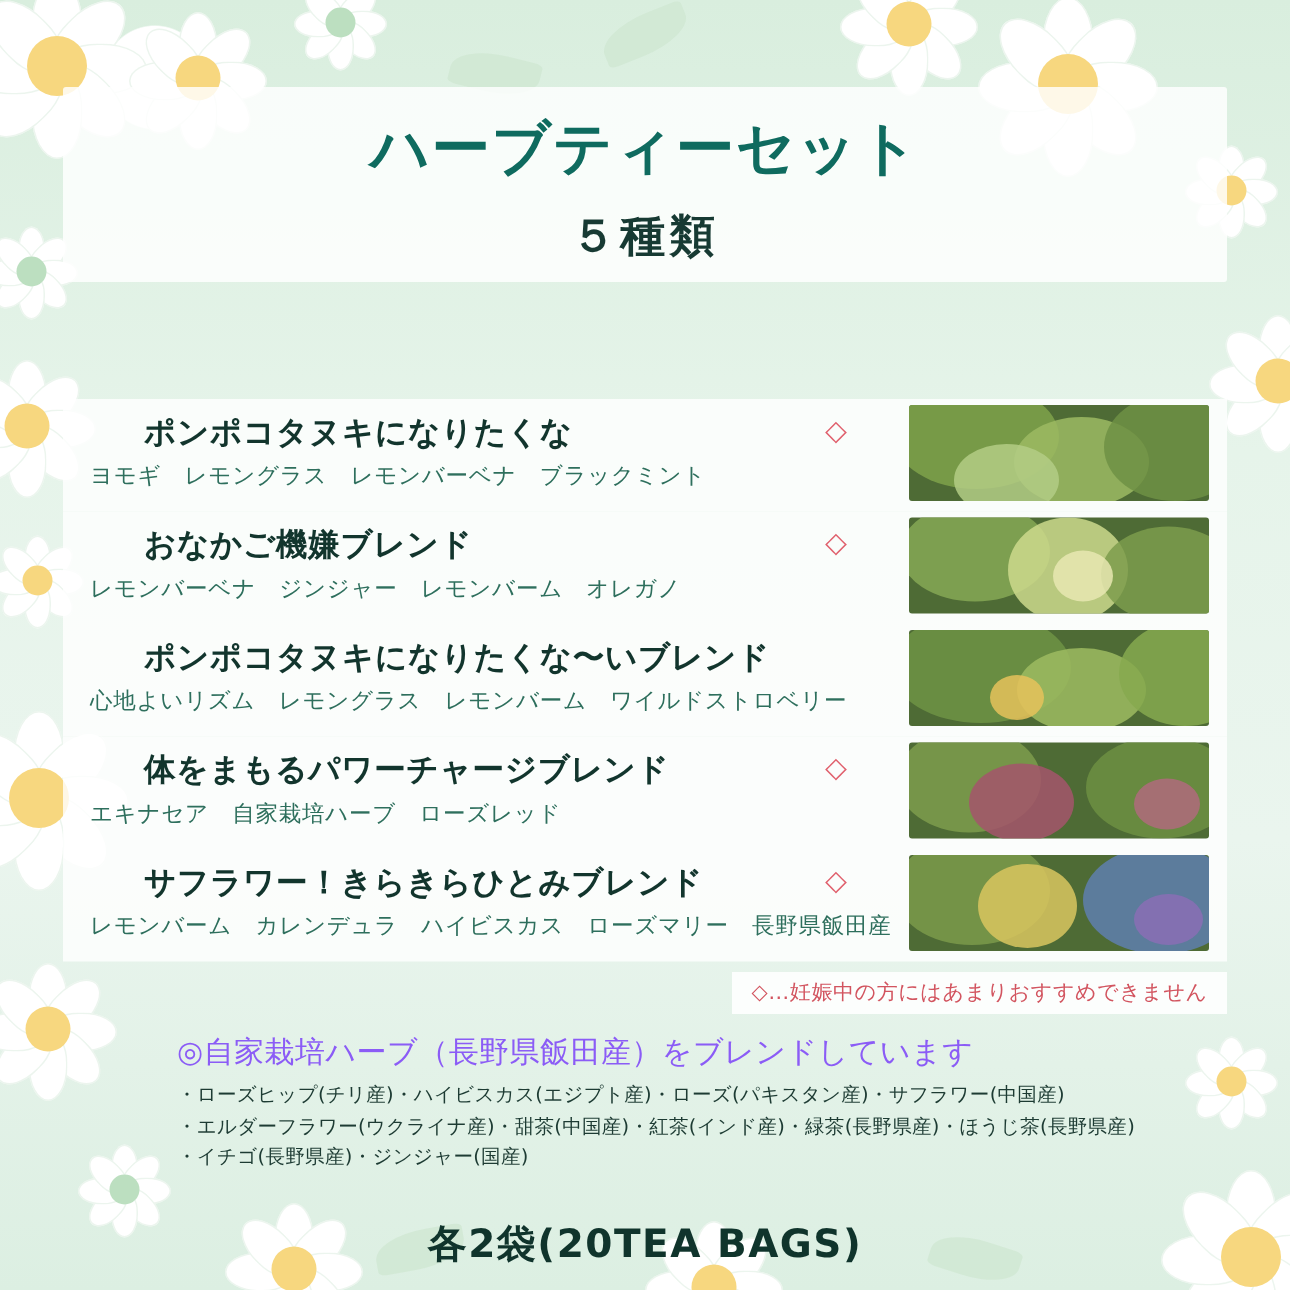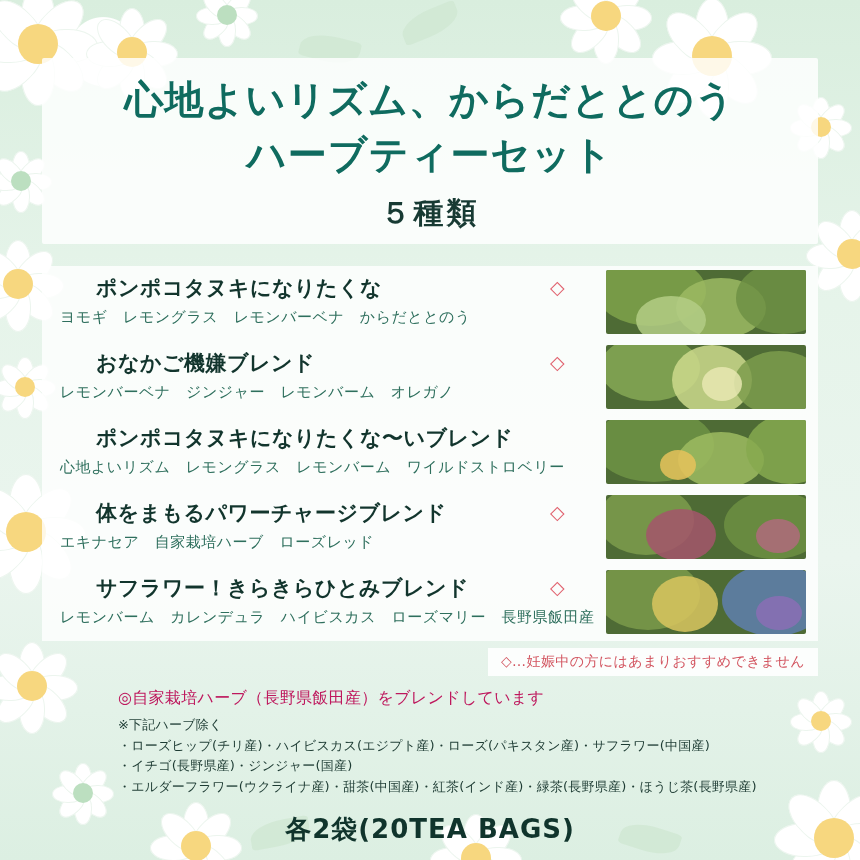--- a/index.html
+++ b/index.html
@@ -176,22 +176,22 @@
   }
 
   
   .notes {
     position: absolute;
     left: 118px;
     top: 688px;
     width: 660px;
   }
   .note-head {
-    font-size: 16px;
-    color: #be185d;
+    font-size: 20px;
+    color: #8b5cf6;
     margin-bottom: 6px;
     letter-spacing: .3px;
   }
   .note-sub {
     font-size: 13px;
     color: #1d3b33;
     line-height: 1.58;
     letter-spacing: .2px;
   }
 
@@ -400,30 +400,29 @@
       <div class="petal" style="transform:rotate(315deg)"></div>
     <div class="core"></div>
   </div>
 
   <div class="leaf" style="left:300px; top:36px; transform:rotate(14deg)"></div>
   <div class="leaf" style="left:400px; top:10px; transform:rotate(-22deg)"></div>
   <div class="leaf" style="left:250px; top:820px; transform:rotate(-10deg)"></div>
   <div class="leaf" style="left:620px; top:826px; transform:rotate(18deg)"></div>
 
   <div class="header">
-    <div class="title-line">心地よいリズム、からだととのう</div>
     <div class="title-line">ハーブティーセット</div>
     <div class="subcount">５種類</div>
   </div>
 
   <div class="list">
 
     <div class="blend">
       <div class="blend-name">ポンポコタヌキになりたくな</div>
-      <div class="blend-ings">ヨモギ　レモングラス　レモンバーベナ　からだととのう</div>
+      <div class="blend-ings">ヨモギ　レモングラス　レモンバーベナ　ブラックミント</div>
       <div class="warn-mark">◇</div>
       <div class="thumb">
         <div class="g1" style="left:-10px; top:-14px; width:110px; height:70px; background:#7fa24a;"></div>
         <div class="g2" style="left:70px; top:8px; width:90px; height:60px; background:#9cba63;"></div>
         <div class="g3" style="left:130px; top:-8px; width:95px; height:72px; background:#6f9144;"></div>
         <div class="g1" style="left:30px; top:26px; width:70px; height:48px; background:#b3cd85;"></div>
       </div>
     </div>
 
     <div class="blend">
@@ -473,21 +472,20 @@
         <div class="g1" style="left:150px; top:26px; width:46px; height:34px; background:#8a6fb5;"></div>
       </div>
     </div>
 
   </div>
 
   <div class="note-warn">◇…妊娠中の方にはあまりおすすめできません</div>
 
   <div class="notes">
     <div class="note-head">◎自家栽培ハーブ（長野県飯田産）をブレンドしています</div>
-    <div class="note-sub">※下記ハーブ除く</div>
     <div class="note-sub">・ローズヒップ(チリ産)・ハイビスカス(エジプト産)・ローズ(パキスタン産)・サフラワー(中国産)</div>
+    <div class="note-sub">・エルダーフラワー(ウクライナ産)・甜茶(中国産)・紅茶(インド産)・緑茶(長野県産)・ほうじ茶(長野県産)</div>
     <div class="note-sub">・イチゴ(長野県産)・ジンジャー(国産)</div>
-    <div class="note-sub">・エルダーフラワー(ウクライナ産)・甜茶(中国産)・紅茶(インド産)・緑茶(長野県産)・ほうじ茶(長野県産)</div>
   </div>
 
   <div class="footer">各2袋(20TEA BAGS)</div>
 
 </div>
 
 </body></html>

